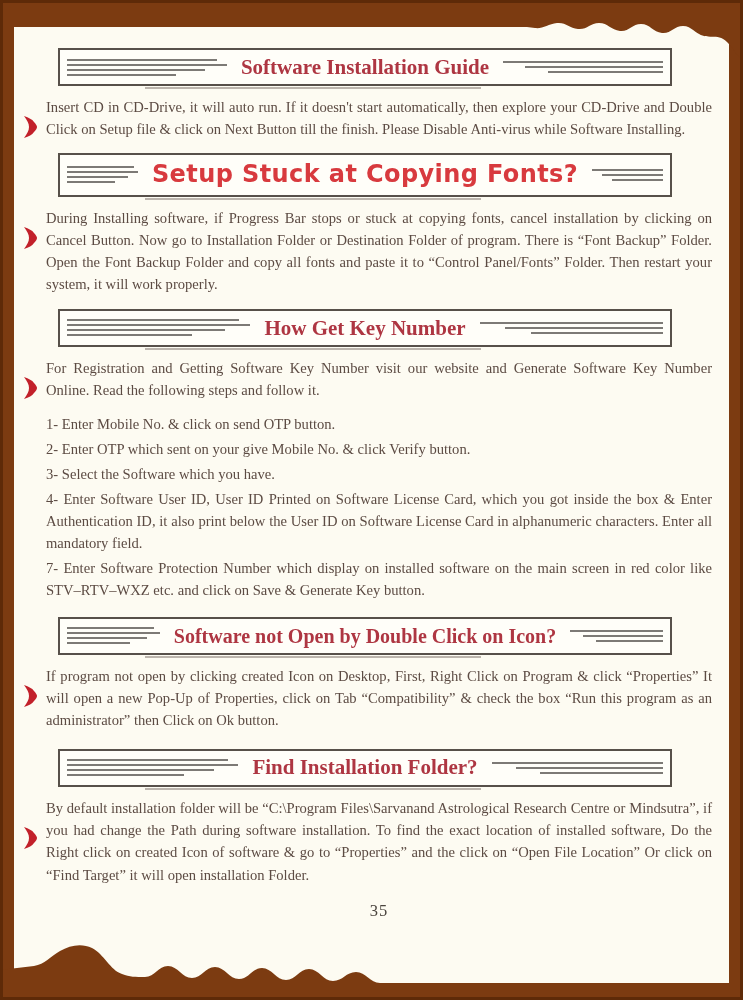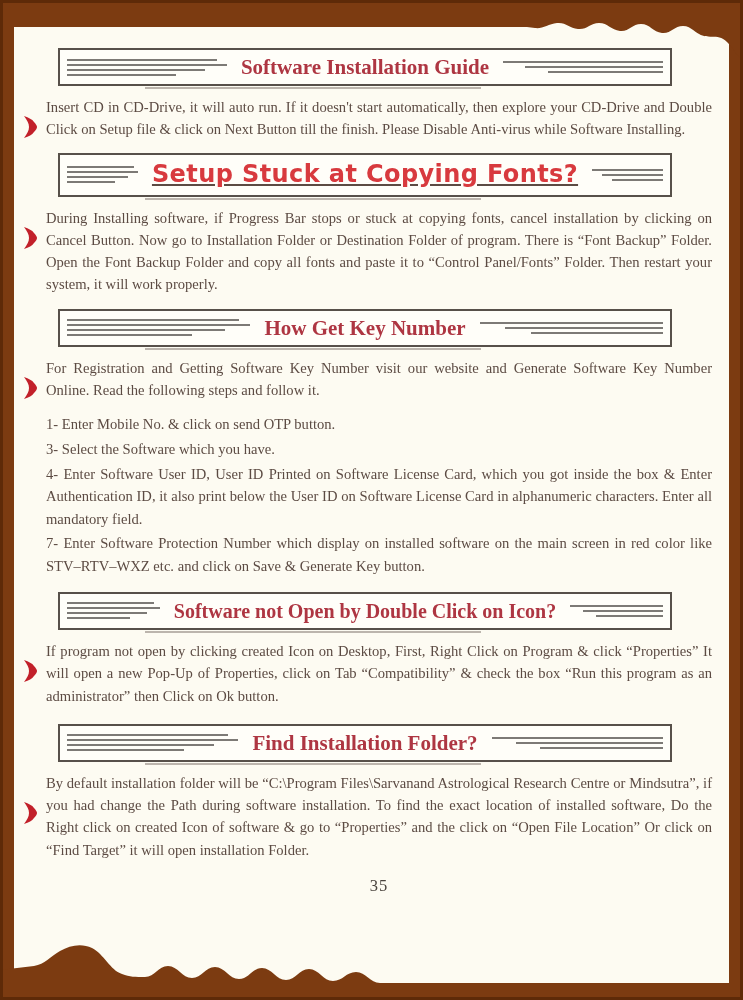--- a/index.html
+++ b/index.html
@@ -35,21 +35,21 @@
                color:#ae3642;white-space:nowrap;font-family:"Liberation Serif",serif;}
   .hbox.sans{height:40px;}
   .hbox.sans .title{font-family:"DejaVu Sans",sans-serif;font-size:24px;color:#d83a3e;letter-spacing:.4px;}
 
   .para-wrap{position:relative;margin-bottom:12px;}
   .para-wrap p{margin:0;text-align:justify;}
   .chevron{position:absolute;left:-23px;top:20px;line-height:0;}
   .steps{margin-top:3px;}
   .step{text-align:justify;margin-bottom:2.5px;}
   .note{font-weight:bold;color:#473931;text-align:justify;margin-top:1px;}
-  .mt12{margin-top:12px;text-decoration:underline;} .mt13{margin-top:13px;text-align:center;} .mt15{margin-top:15px;} .mt17{margin-top:17px;}
+  .mt12{margin-top:12px;} .mt13{margin-top:13px;text-align:center;} .mt15{margin-top:15px;} .mt17{margin-top:17px;}
   .mb13{} .mb15{margin-bottom:15px;}
   .pageno{text-align:center;margin-top:14px;font-size:16.5px;color:#4a443e;letter-spacing:1px;}
 </style>
 </head>
 <body>
 
 <div class="page"></div>
 
 <div class="frame-side left"></div>
 <div class="frame-side right"></div>
@@ -131,20 +131,21 @@
     <div class="para-wrap" style="">
       <span class="chevron">
         <svg width="15" height="22" viewBox="0 0 15 22">
             <path d="M1,0 C6,2 9,3 11,6 C13,8 14,10 14,11 C14,12 13,14 11,16 C9,19 6,20 1,22 C4,18 6,14.5 6,11 C6,7.5 4,4 1,0 Z" fill="#c2202a"></path>
           </svg>
       </span>
       <p>For Registration and Getting Software Key Number visit our website and Generate Software Key Number Online. Read the following steps and follow it.</p>
     </div>
     <div class="steps">
       <div class="step">1- Enter Mobile  No. &amp; click on send OTP button.</div>
+      <div class="step">2- Enter OTP which sent on your give Mobile No. &amp; click Verify button.</div>
       <div class="step">3- Select the Software which you have.</div>
       <div class="step">4- Enter Software User ID, User ID Printed on Software License Card, which you got inside the box &amp; Enter Authentication ID, it also print below the User ID on Software License Card in alphanumeric characters. Enter all mandatory field.</div>
       <div class="step">7- Enter Software Protection Number which display on installed software on the main screen in red color like STV–RTV–WXZ etc. and click on Save &amp; Generate Key button.</div>
     </div>
   </section>
 
   <section>
     <div class="hbox mt15">
       <span class="orn left">
           <i></i>

